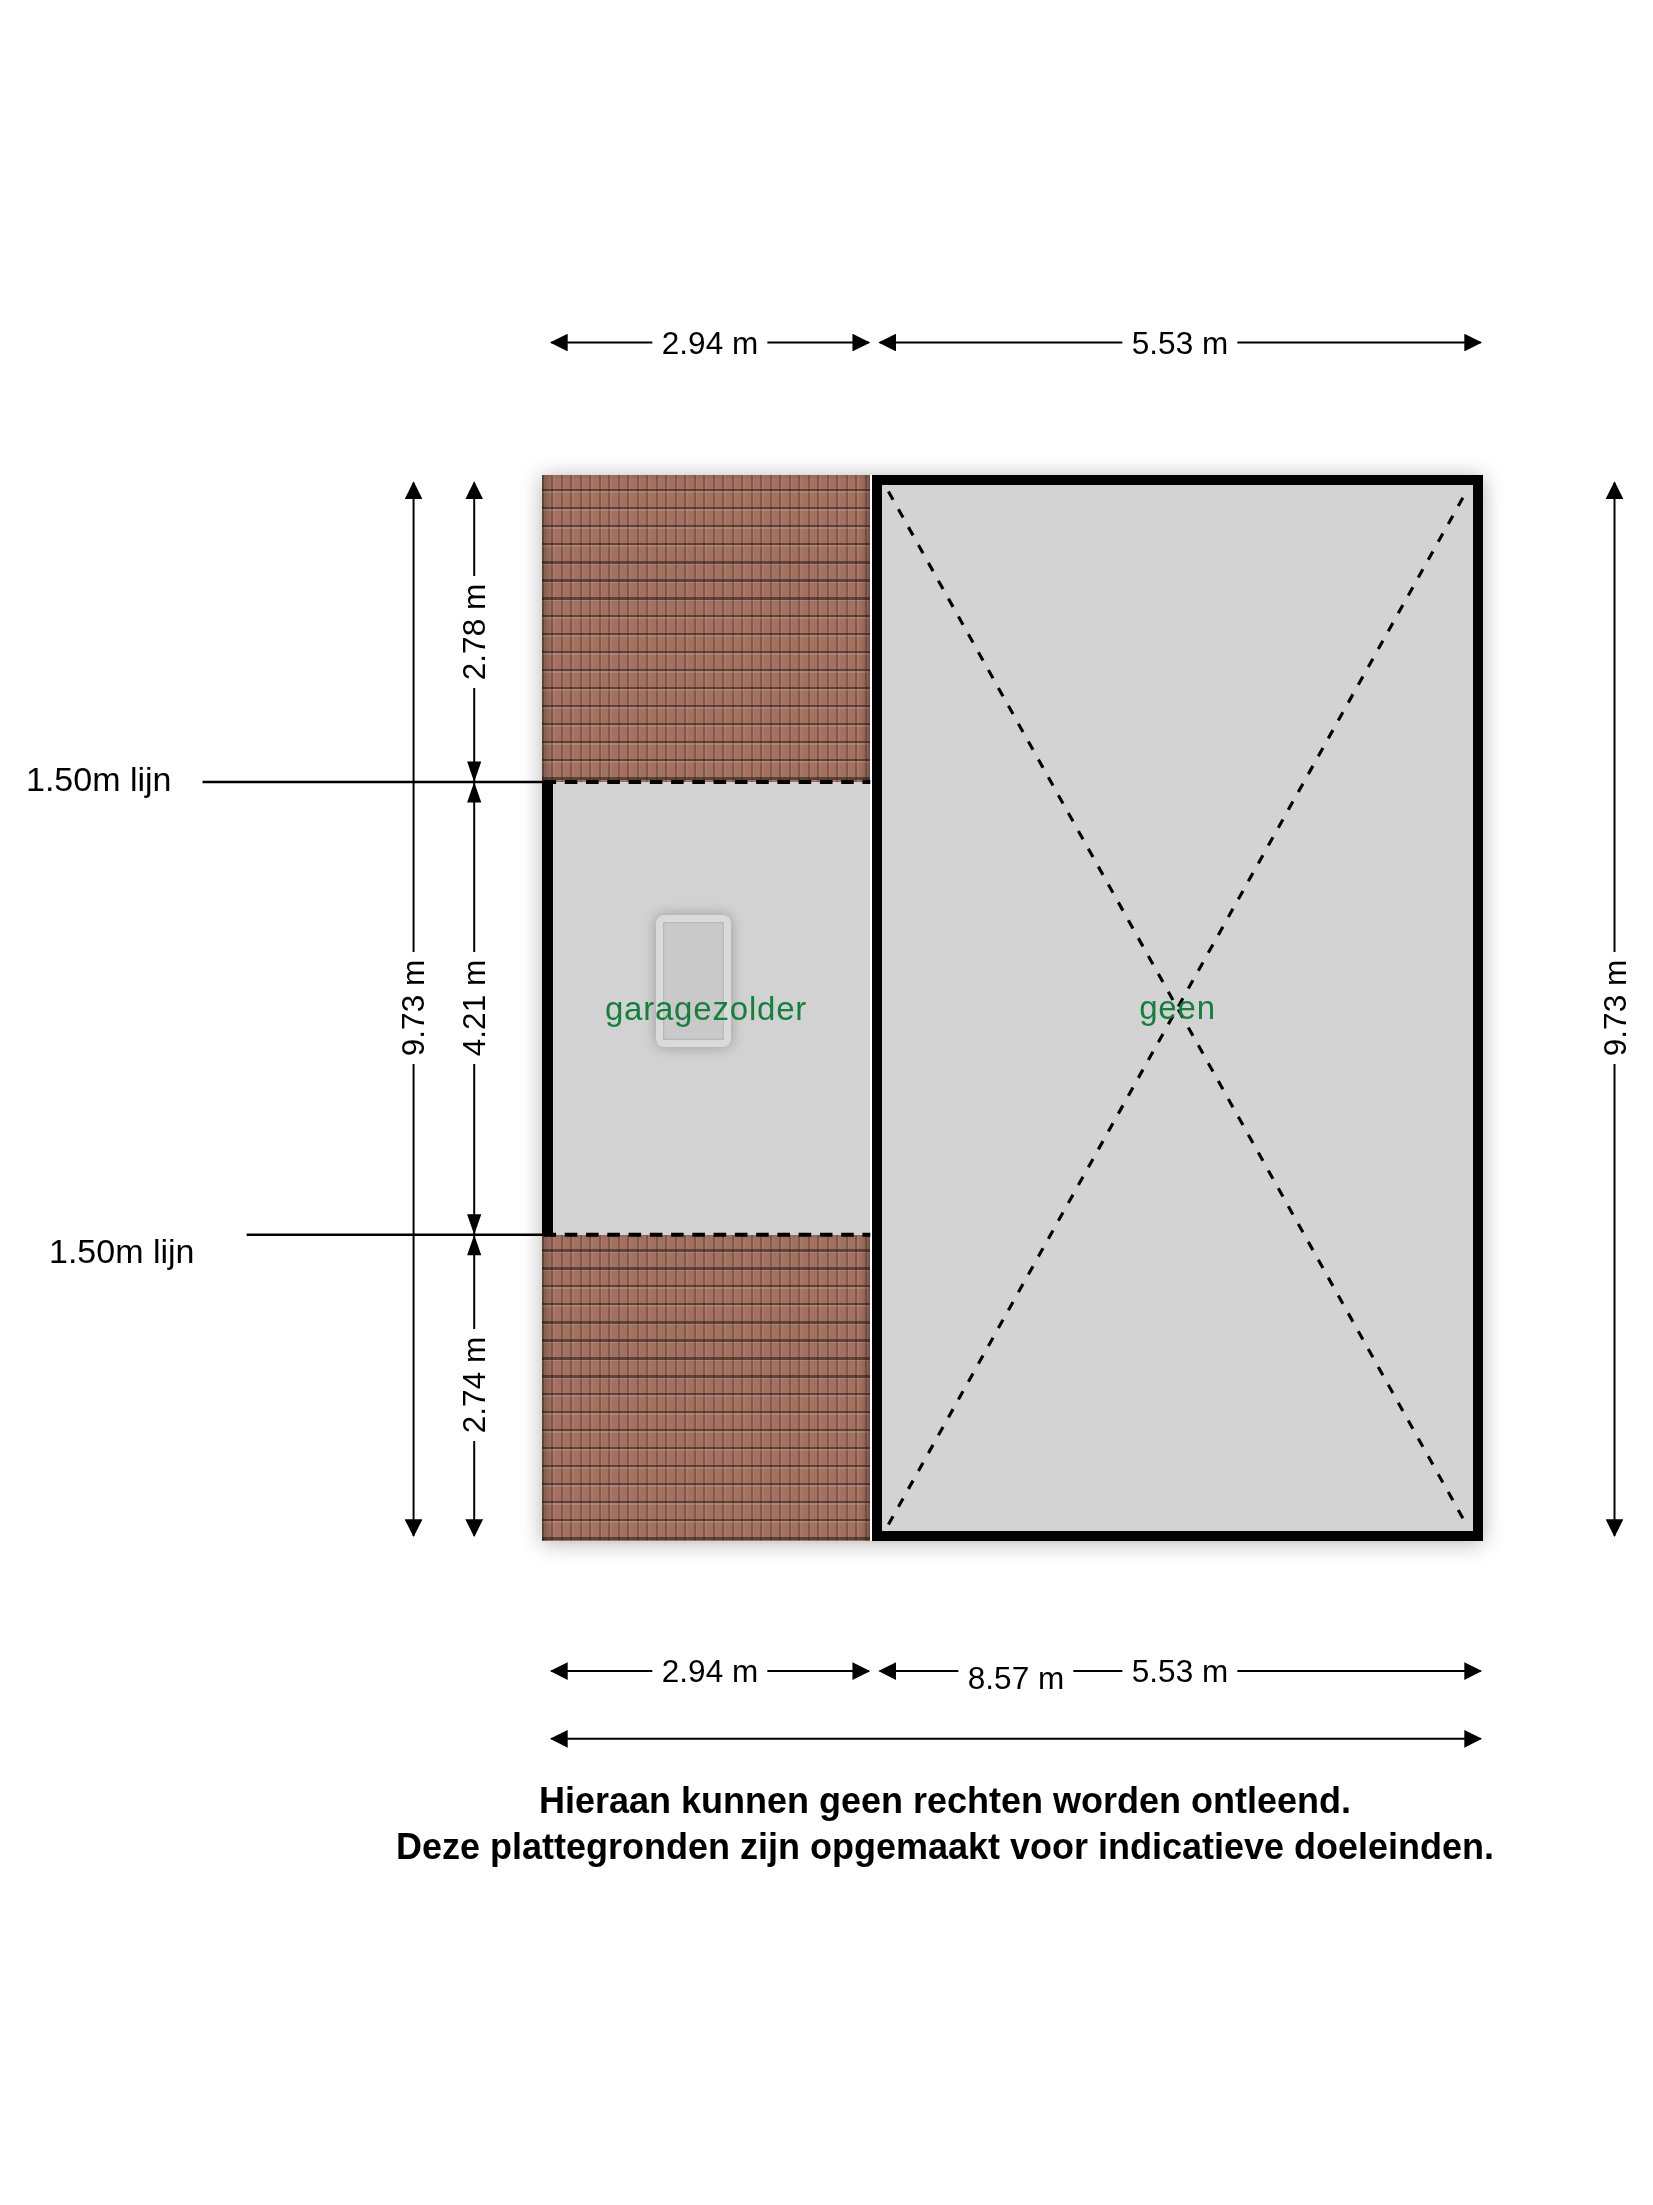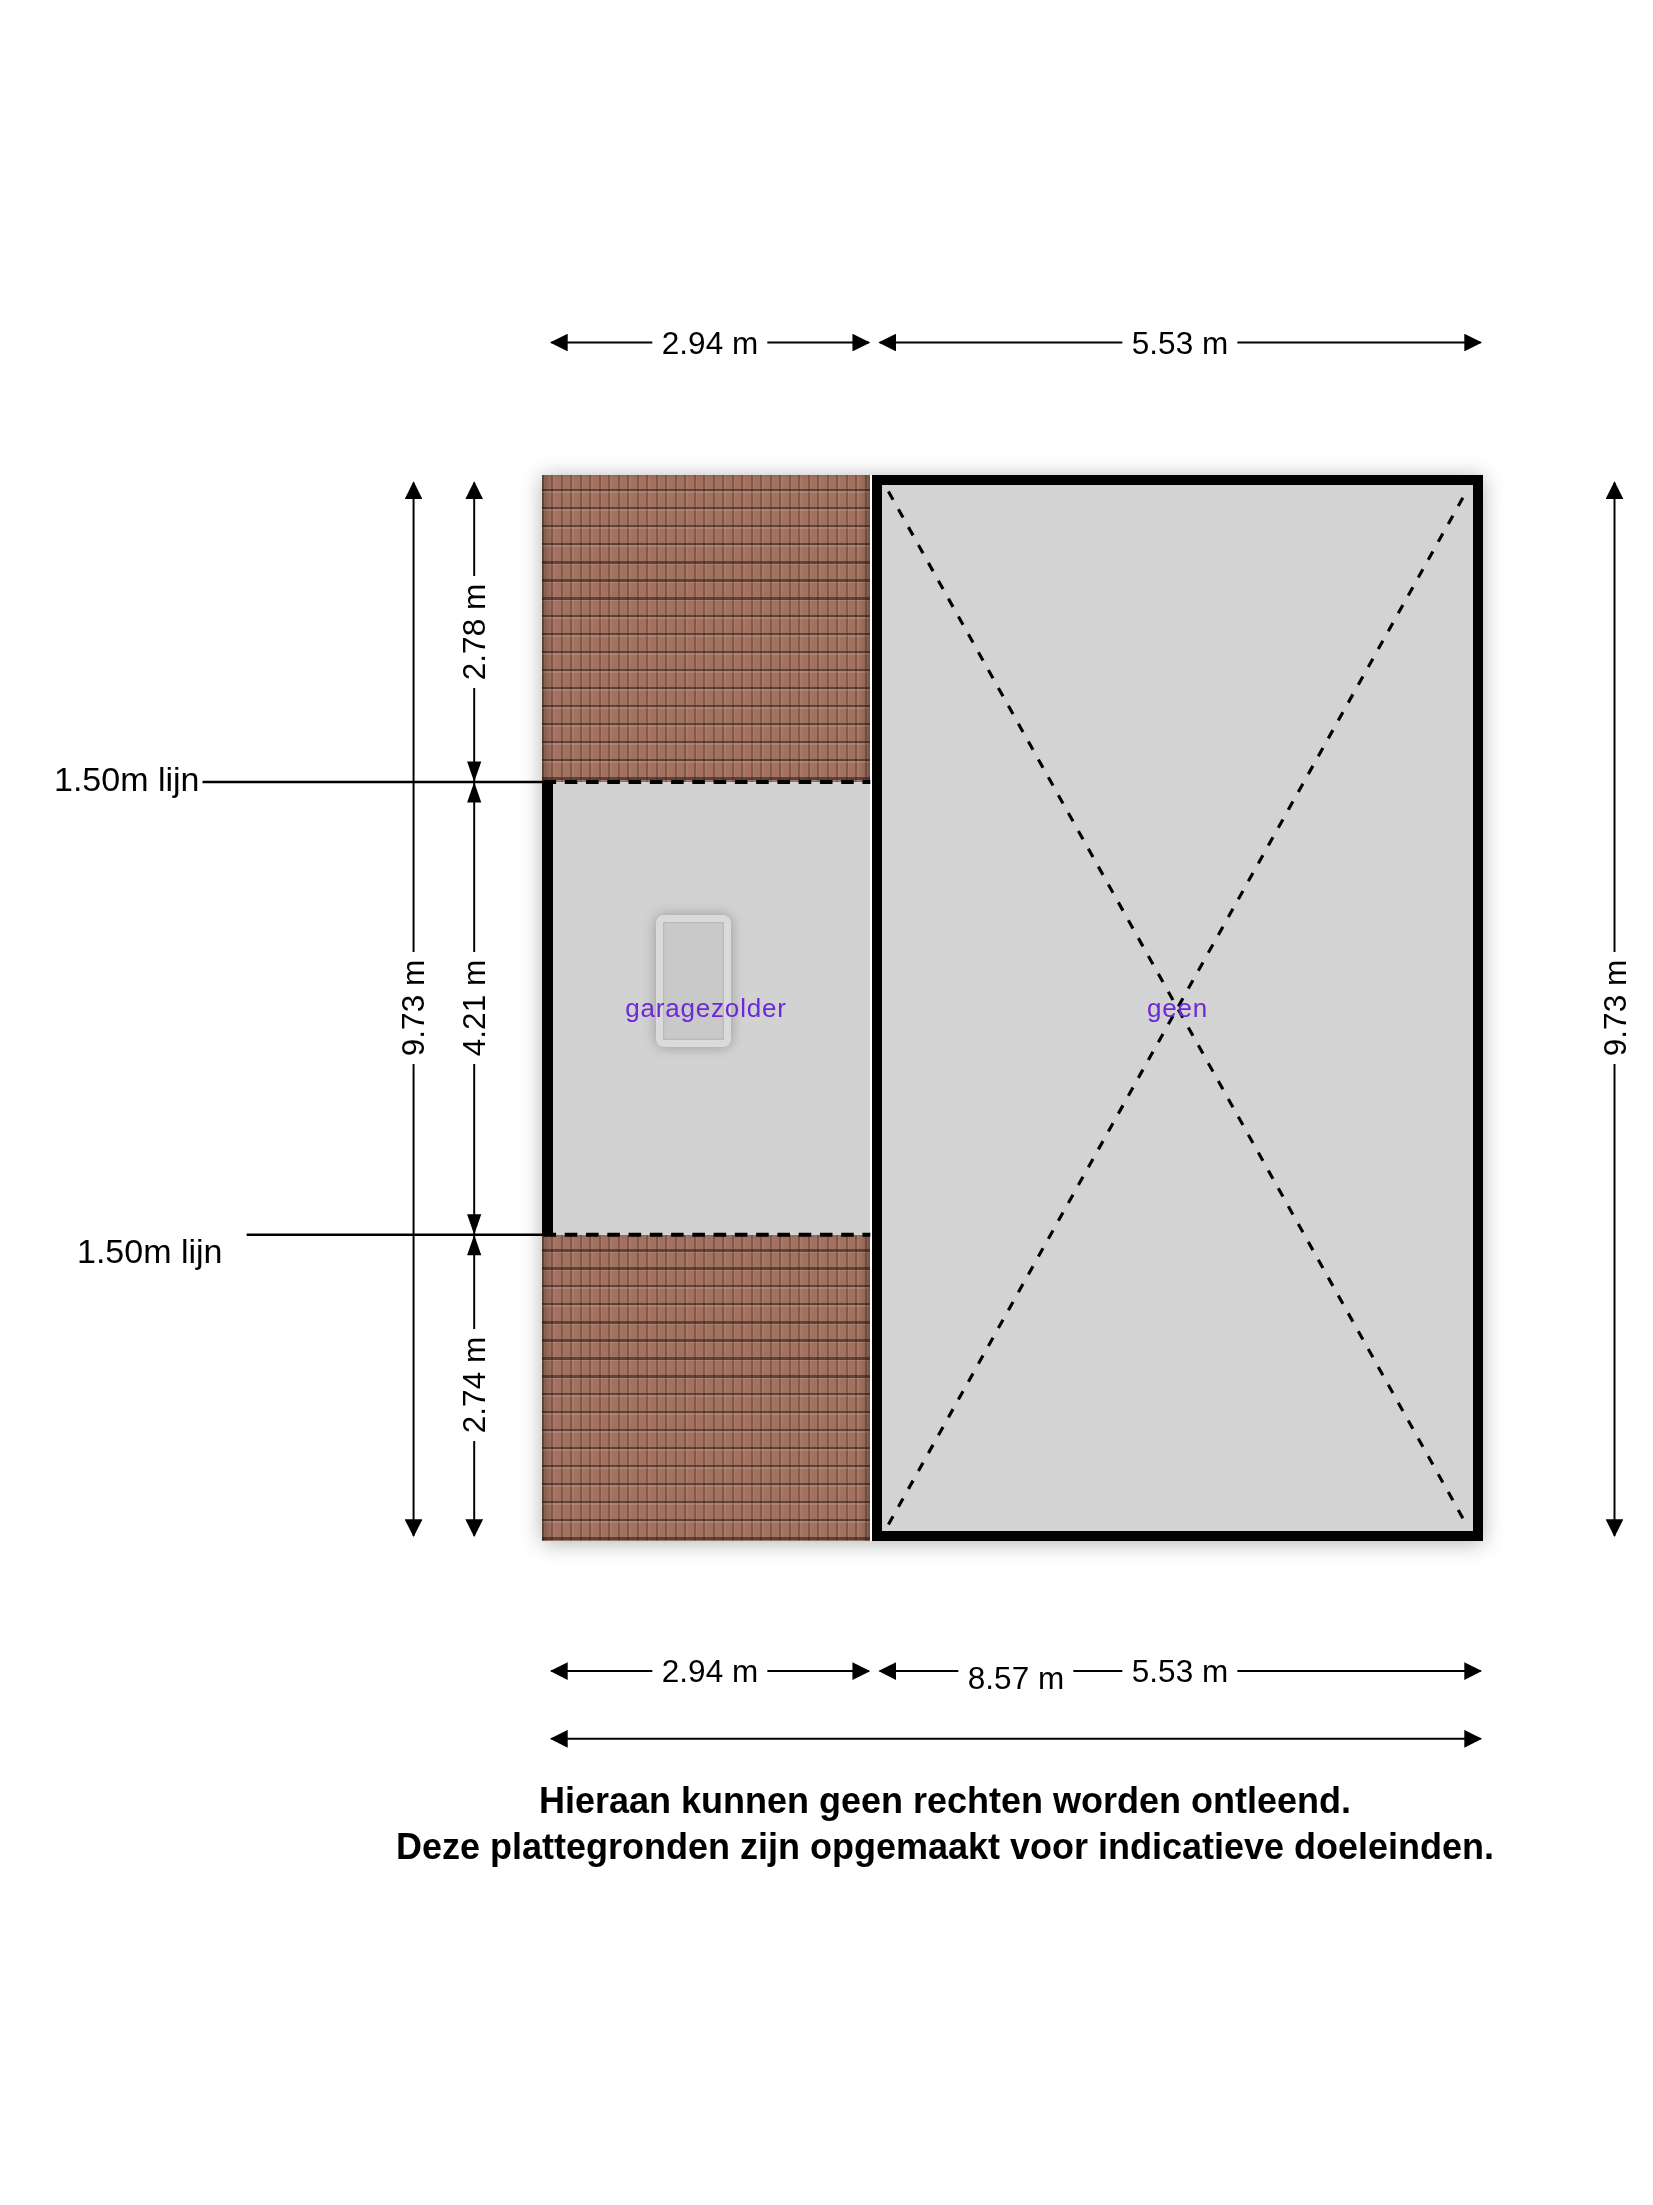--- a/index.html
+++ b/index.html
@@ -55,25 +55,25 @@
   svg.overlay{left:0;top:0;width:1654px;height:2205px;pointer-events:none;}
   
   .dim-label{
     transform:translate(-50%,-50%);
     background:#fff;
     padding:1.6px 9.5px;
     font-size:31.5px;color:#000;line-height:1.1;white-space:nowrap;
   }
   .dim-label.vertical{transform:translate(-50%,-50%) rotate(-90deg);padding:1.6px 7.9px;}
   .hline-label{
-    font-size:34px;color:#000;line-height:1.1;white-space:nowrap;background:#fff;margin-left:28px;
+    font-size:34px;color:#000;line-height:1.1;white-space:nowrap;background:#fff;
   }
   .room-label{
     display:flex;align-items:center;justify-content:center;
-    font-size:26px;color:#6d28d9;letter-spacing:0.8px;pointer-events:none;
+    font-size:33px;color:#15803d;letter-spacing:0.8px;pointer-events:none;
   }
   .room-label-garagezolder{left:542px;top:782px;width:328px;height:453px;}
   .room-label-vide{left:872px;top:475px;width:611px;height:1066px;}
   .disclaimer{
     left:236px;top:1778px;width:1418px;
     text-align:center;
     font-size:36px;font-weight:bold;color:#000;line-height:1.28;
   }
 </style>
 </head>

